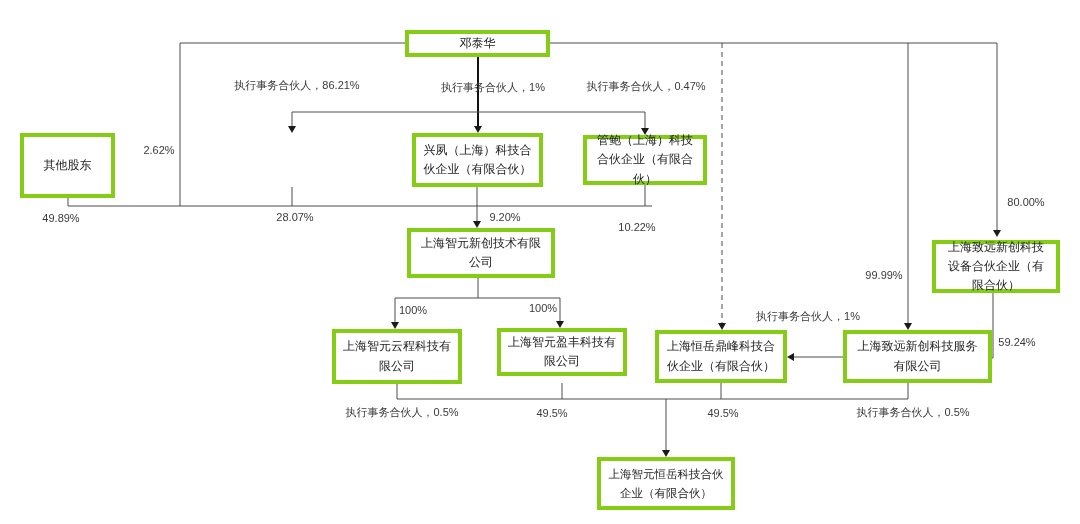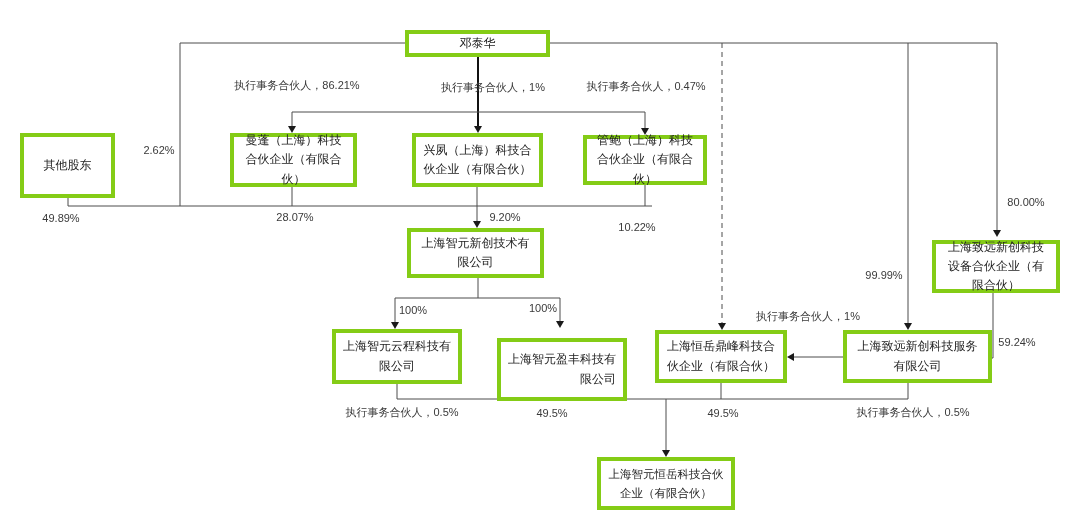--- a/index.html
+++ b/index.html
@@ -15,24 +15,24 @@
   .elabel{
     position:absolute;font-size:11px;color:#3a3a3a;white-space:nowrap;
     transform:translate(-50%,-50%);z-index:3;
   }
   
   #n-deng{left:405px;top:30px;width:145px;height:27px;}
   #n-other{left:20px;top:133px;width:95px;height:65px;}
   #n-manpeng{left:230px;top:133px;width:127px;height:54px;}
   #n-xingsu{left:412px;top:133px;width:131px;height:54px;}
   #n-guanbao{left:583px;top:135px;width:124px;height:50px;}
-  #n-xinchuang{left:407px;top:228px;width:137px;height:50px;}
+  #n-xinchuang{left:407px;top:228px;width:148px;height:50px;}
   #n-shebei{left:932px;top:240px;width:128px;height:53px;}
   #n-yuncheng{left:332px;top:329px;width:130px;height:55px;}
-  #n-yingfeng{left:497px;top:338px;width:130px;height:63px;text-align:right;}
+  #n-yingfeng{left:497px;top:328px;width:130px;height:48px;}
   #n-dingfeng{left:655px;top:330px;width:132px;height:53px;}
   #n-fuwu{left:843px;top:330px;width:149px;height:53px;}
   #n-hengyue{left:597px;top:457px;width:138px;height:53px;font-size:11.5px;}
 </style>
 </head>
 <body>
 
 <div id="stage">
 
   <svg id="wires" viewBox="0 0 1080 524" xmlns="http://www.w3.org/2000/svg">
@@ -74,21 +74,20 @@
       <polygon points="908,330 904,323 912,323"></polygon>
       <polygon points="997,237 993,230 1001,230"></polygon>
       <polygon points="666,457 662,450 670,450"></polygon>
       <polygon points="787,357 794,353 794,361"></polygon>
       <polygon points="972,358 979,354 979,362"></polygon>
     </g>
   </svg>
 
   <div class="node" id="n-deng">邓泰华</div>
   <div class="node" id="n-other">其他股东</div>
-  <div class="node" id="n-manpeng">曼蓬（上海）科技合伙企业（有限合伙）</div>
   <div class="node" id="n-xingsu">兴夙（上海）科技合伙企业（有限合伙）</div>
   <div class="node" id="n-guanbao">管鲍（上海）科技合伙企业（有限合伙）</div>
   <div class="node" id="n-xinchuang">上海智元新创技术有限公司</div>
   <div class="node" id="n-shebei">上海致远新创科技设备合伙企业（有限合伙）</div>
   <div class="node" id="n-yuncheng">上海智元云程科技有限公司</div>
   <div class="node" id="n-yingfeng">上海智元盈丰科技有限公司</div>
   <div class="node" id="n-dingfeng">上海恒岳鼎峰科技合伙企业（有限合伙）</div>
   <div class="node" id="n-fuwu">上海致远新创科技服务有限公司</div>
   <div class="node" id="n-hengyue">上海智元恒岳科技合伙企业（有限合伙）</div>
 

